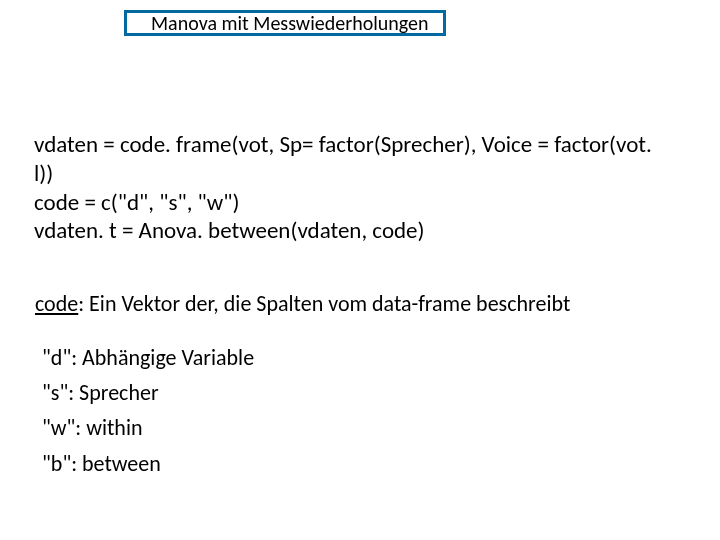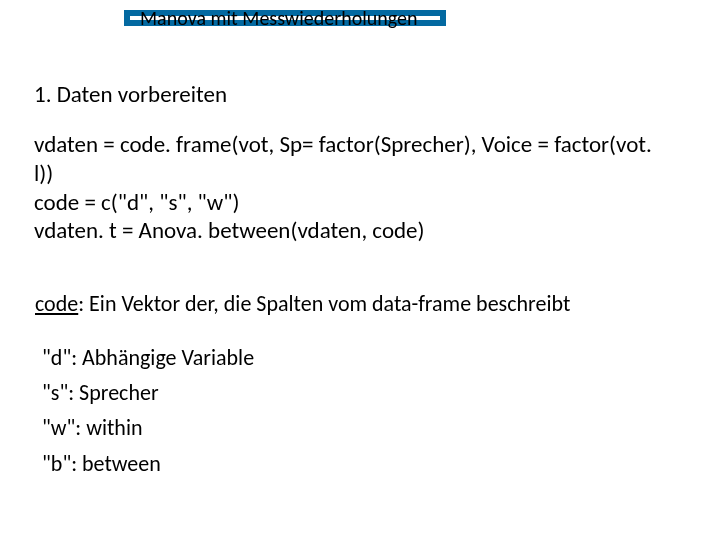--- a/index.html
+++ b/index.html
@@ -15,26 +15,26 @@
     position: relative;
     width: 720px;
     height: 540px;
     box-sizing: border-box;
   }
   .title-box {
     position: absolute;
     top: 10px;
     left: 124px;
     width: 322px;
-    height: 16px;
-    border: 6px solid #0369a1;
+    height: 26px;
+    border: 3px solid #0369a1;
     box-sizing: border-box;
     display: flex;
     align-items: center;
-    padding-left: 10px;
+    padding-left: 24px;
     font-size: 20px;
   }
   .section-heading {
     position: absolute;
     top: 80px;
     left: 34px;
     font-size: 23px;
   }
   .code-block {
     position: absolute;
@@ -66,21 +66,20 @@
 </style>
 </head>
 <body>
 
 <div class="slide">
 
   <div class="title-box">
     <span>Manova mit Messwiederholungen</span>
   </div>
 
-  <div class="section-heading">1. Daten vorbereiten</div>
 
   <div class="code-block"><span>vdaten = code. frame(vot, Sp= factor(Sprecher), Voice = factor(vot. l))</span>
 <span>code = c("d", "s", "w")</span>
 <span>vdaten. t = Anova. between(vdaten, code)</span></div>
 
   <div class="desc">
     <span class="u">code</span><span>: Ein Vektor der, die Spalten vom data-frame beschreibt</span>
   </div>
 
   <div class="defs">

